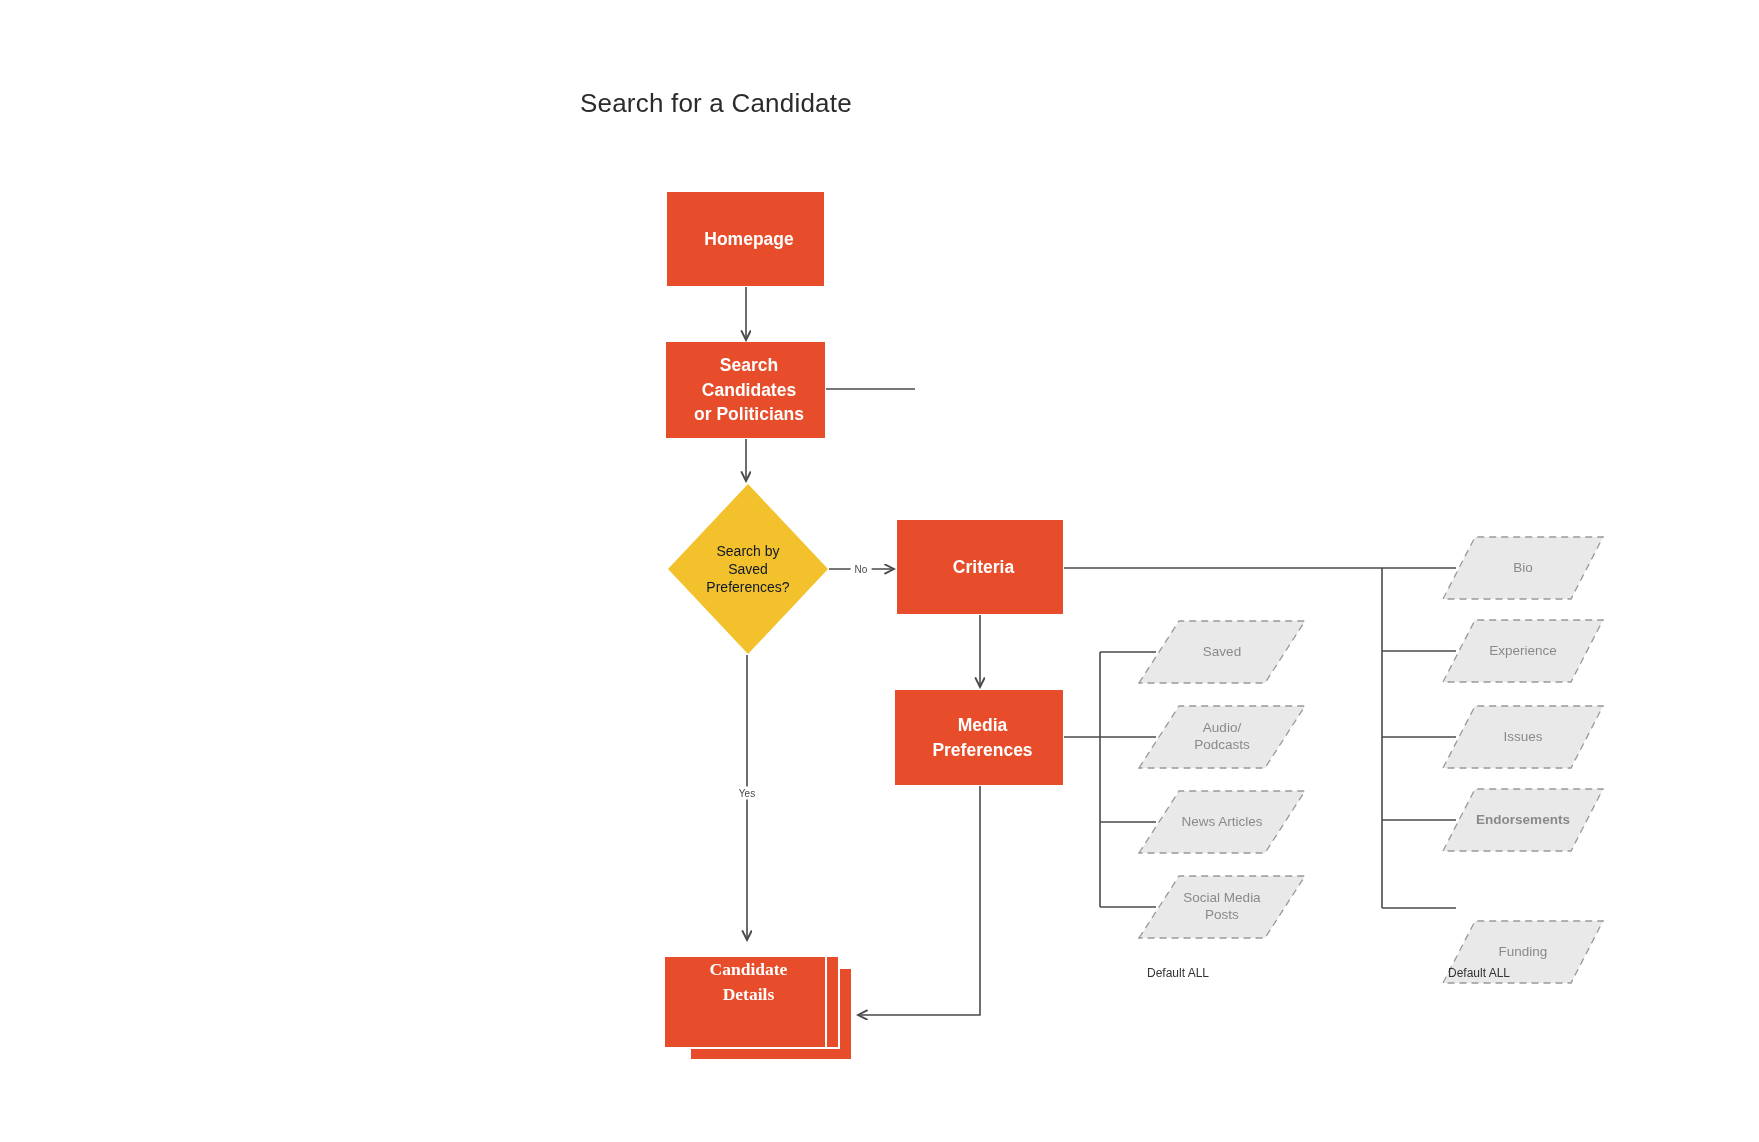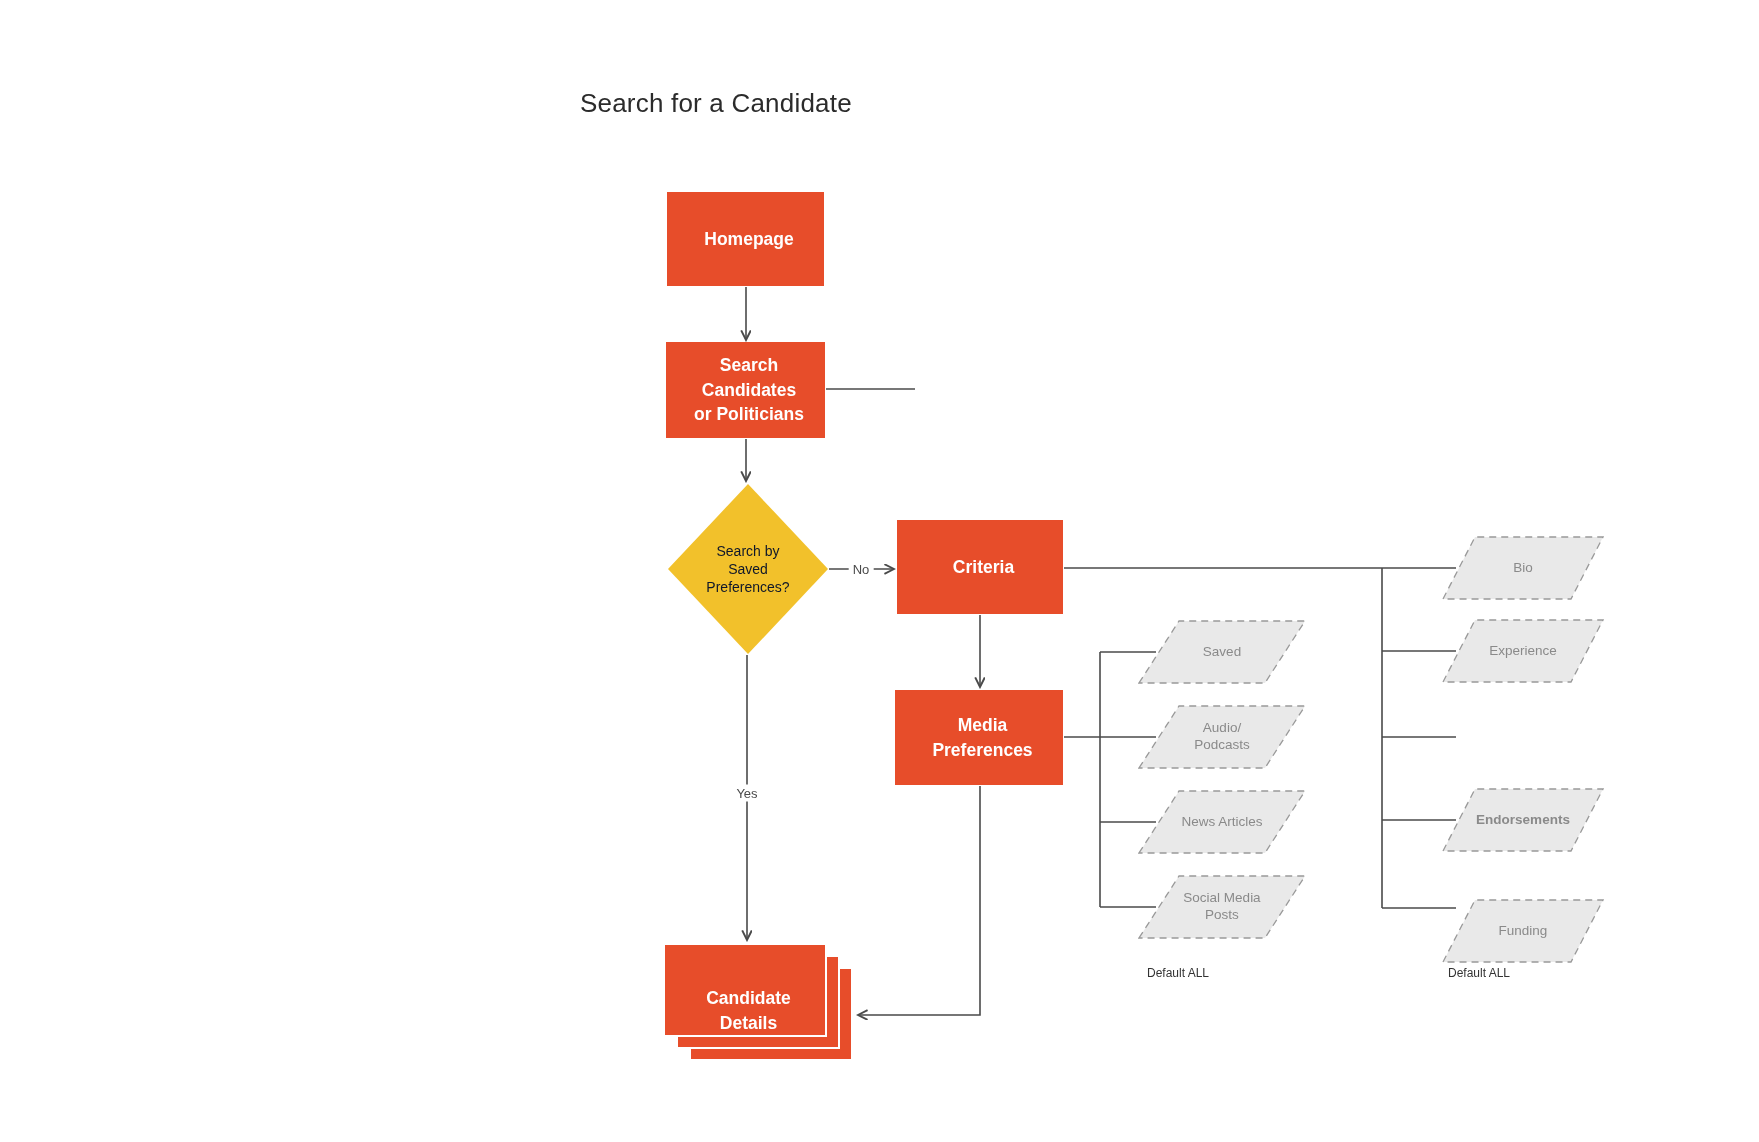--- a/index.html
+++ b/index.html
@@ -44,26 +44,26 @@
     position:absolute;left:0;top:0;width:100%;height:100%;
     display:flex;align-items:center;justify-content:center;text-align:center;
     color:var(--data-text);font-size:13.5px;line-height:1.25;white-space:pre-line;
   }
   .decision-label{color:#0f172a;font-size:14px;line-height:1.3;}
   .doc-stack{position:absolute;z-index:2;}
   .sheet{
     position:absolute;width:164px;height:94px;background:var(--process-fill);
     border:2px solid #ffffff;box-sizing:border-box;
   }
-  .s1{left:0;top:0;display:flex;align-items:flex-end;justify-content:center;text-align:center;}
+  .s1{left:0;top:12px;display:flex;align-items:flex-start;justify-content:center;text-align:center;font-family:Liberation Serif, serif;}
   .s2{left:13px;top:12px;}
   .s3{left:26px;top:24px;}
   .edge-label{
     position:absolute;z-index:3;transform:translate(-50%,-50%);
-    background:#ffffff;padding:1px 4px;font-size:13px;color:var(--line-color);
+    background:#ffffff;padding:1px 4px;font-size:10px;color:var(--line-color);
     white-space:nowrap;
   }
   .footnote{
     position:absolute;z-index:2;font-size:12px;color:var(--note-text);white-space:nowrap;
   }
 </style>
 </head>
 <body>
 
 <div class="canvas">
@@ -165,27 +165,33 @@
         <polygon class="pg dashed" points="1,63 33,1 161,1 129,63"></polygon>
       </svg>
     <div class="overlay-label">Experience</div>
   </div>
   <div class="shape-wrap" style="left:1442px;top:536px;width:162px;height:64px;">
     <svg width="162" height="64" viewBox="0 0 162 64">
         <polygon class="pg dashed" points="1,63 33,1 161,1 129,63"></polygon>
       </svg>
     <div class="overlay-label">Bio</div>
   </div>
+  <div class="shape-wrap" style="left:1442px;top:705px;width:162px;height:64px;">
+    <svg width="162" height="64" viewBox="0 0 162 64">
+        <polygon class="pg dashed" points="1,63 33,1 161,1 129,63"></polygon>
+      </svg>
+    <div class="overlay-label">Issues</div>
+  </div>
   <div class="shape-wrap" style="left:1442px;top:788px;width:162px;height:64px;font-weight:bold;">
     <svg width="162" height="64" viewBox="0 0 162 64">
         <polygon class="pg dashed" points="1,63 33,1 161,1 129,63"></polygon>
       </svg>
     <div class="overlay-label">Endorsements</div>
   </div>
-  <div class="shape-wrap" style="left:1442px;top:899px;width:162px;height:64px;">
+  <div class="shape-wrap" style="left:1442px;top:920px;width:162px;height:64px;">
     <svg width="162" height="64" viewBox="0 0 162 64">
         <polygon class="pg dashed" points="1,63 33,1 161,1 129,63"></polygon>
       </svg>
     <div class="overlay-label">Funding</div>
   </div>
 
   <div class="doc-stack" style="left:663px;top:943px;width:192px;height:120px;">
     <div class="sheet s3"></div>
     <div class="sheet s2"></div>
     <div class="sheet s1">

